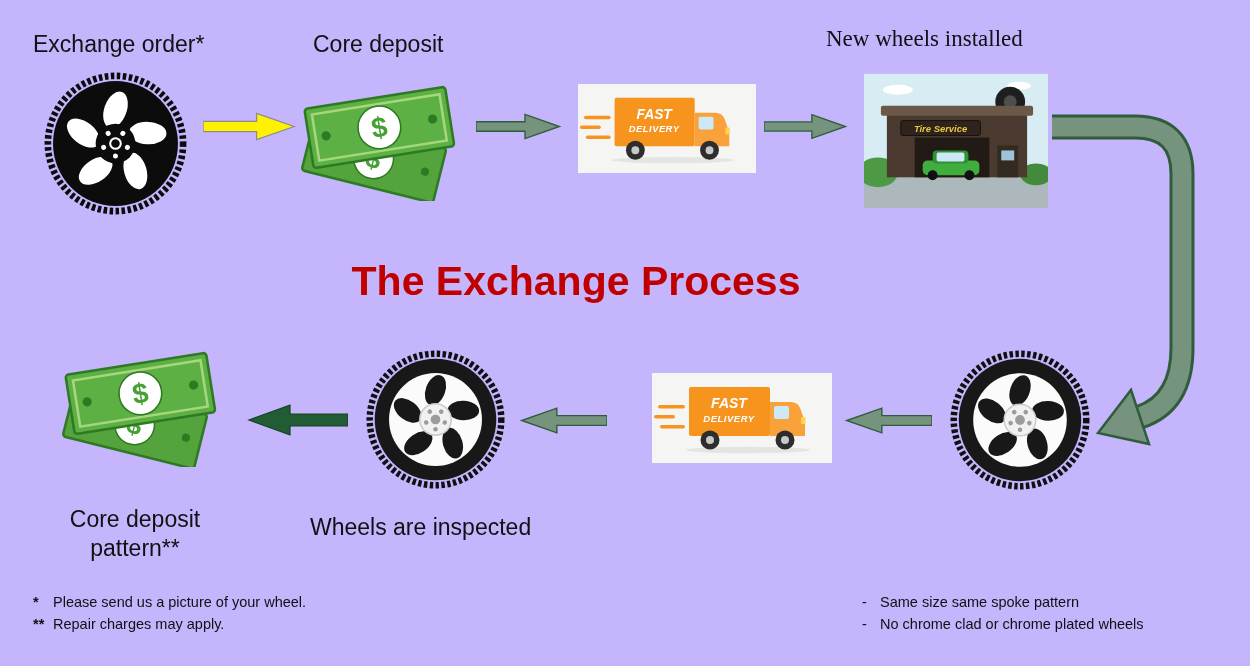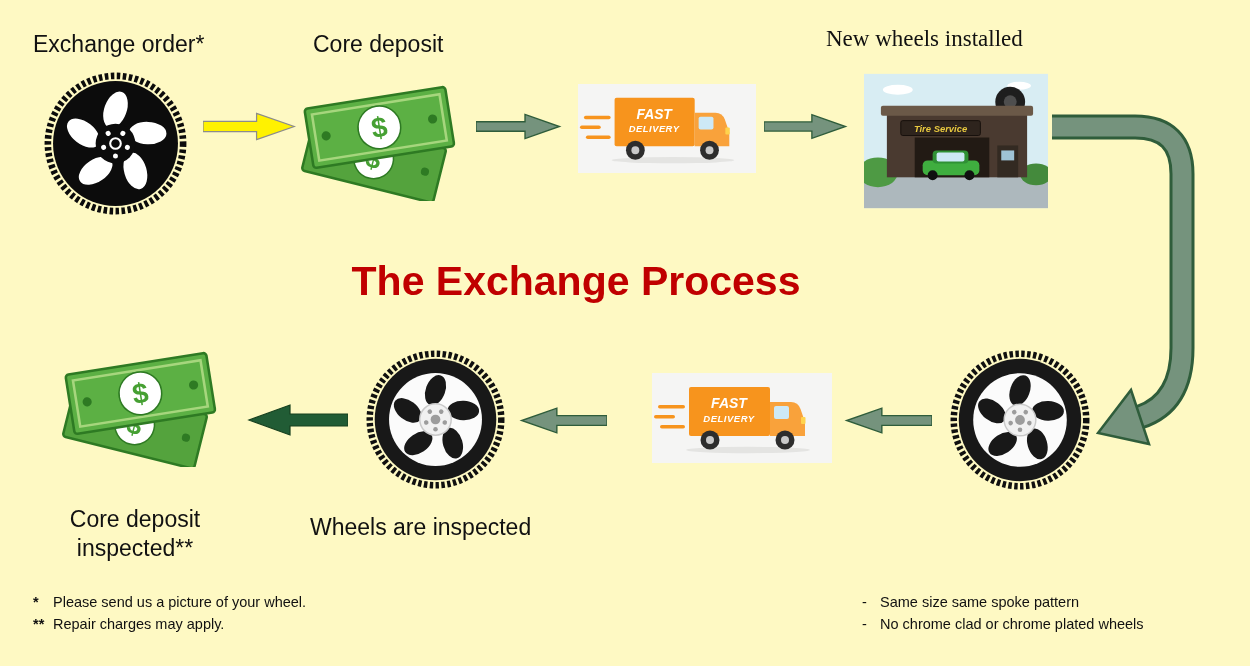--- a/index.html
+++ b/index.html
@@ -1,17 +1,17 @@
 <!DOCTYPE html>
 <html><head>
 <meta charset="utf-8">
 <style>
   * { margin:0; padding:0; box-sizing:border-box; }
   body { background:#ffffff; font-family:"Liberation Sans", sans-serif; }
-  .canvas { position:relative; width:1250px; height:666px; background:#fef9c3; overflow:hidden; }
+  .canvas { position:relative; width:1250px; height:666px; background:#c4b5fd; overflow:hidden; }
   .abs { position:absolute; }
   svg { display:block; width:100%; height:100%; }
   .step-label { font-size:23px; color:#111111; white-space:nowrap; }
   .title { font-size:41px; font-weight:600; color:#C00000; white-space:nowrap; }
   .label-center { text-align:center; line-height:1.25; transform:translateX(-50%); }
   .title-center { transform:translateX(-50%); }
   .foot-block { display:flex; flex-direction:column; gap:6px; }
   .foot-row { display:flex; align-items:baseline; font-size:14.5px; color:#111111; }
   .foot-marker { display:inline-block; min-width:20px; font-weight:600; }
   .foot-marker-dash { display:inline-block; min-width:18px; text-align:left; }
@@ -313,21 +313,21 @@
           </g>
         <g transform="rotate(324 50 50)">
             <circle cx="50" cy="43.2" r="1.6"></circle>
           </g>
       </g>
     </svg>
   </div>
 
   <div class="abs step-label label-center" style="left:135px; top:505px;">
     <div>Core deposit</div>
-    <div>inspected**</div>
+    <div>pattern**</div>
   </div>
 
   <div class="abs step-label" style="left:310px; top:514px;">Wheels are inspected</div>
 
 
   <div class="abs foot-block" style="left:33px; top:594px;">
     <div class="foot-row">
       <span class="foot-marker">*</span>
       <span class="foot-text">Please send us a picture of your wheel.</span>
     </div>

